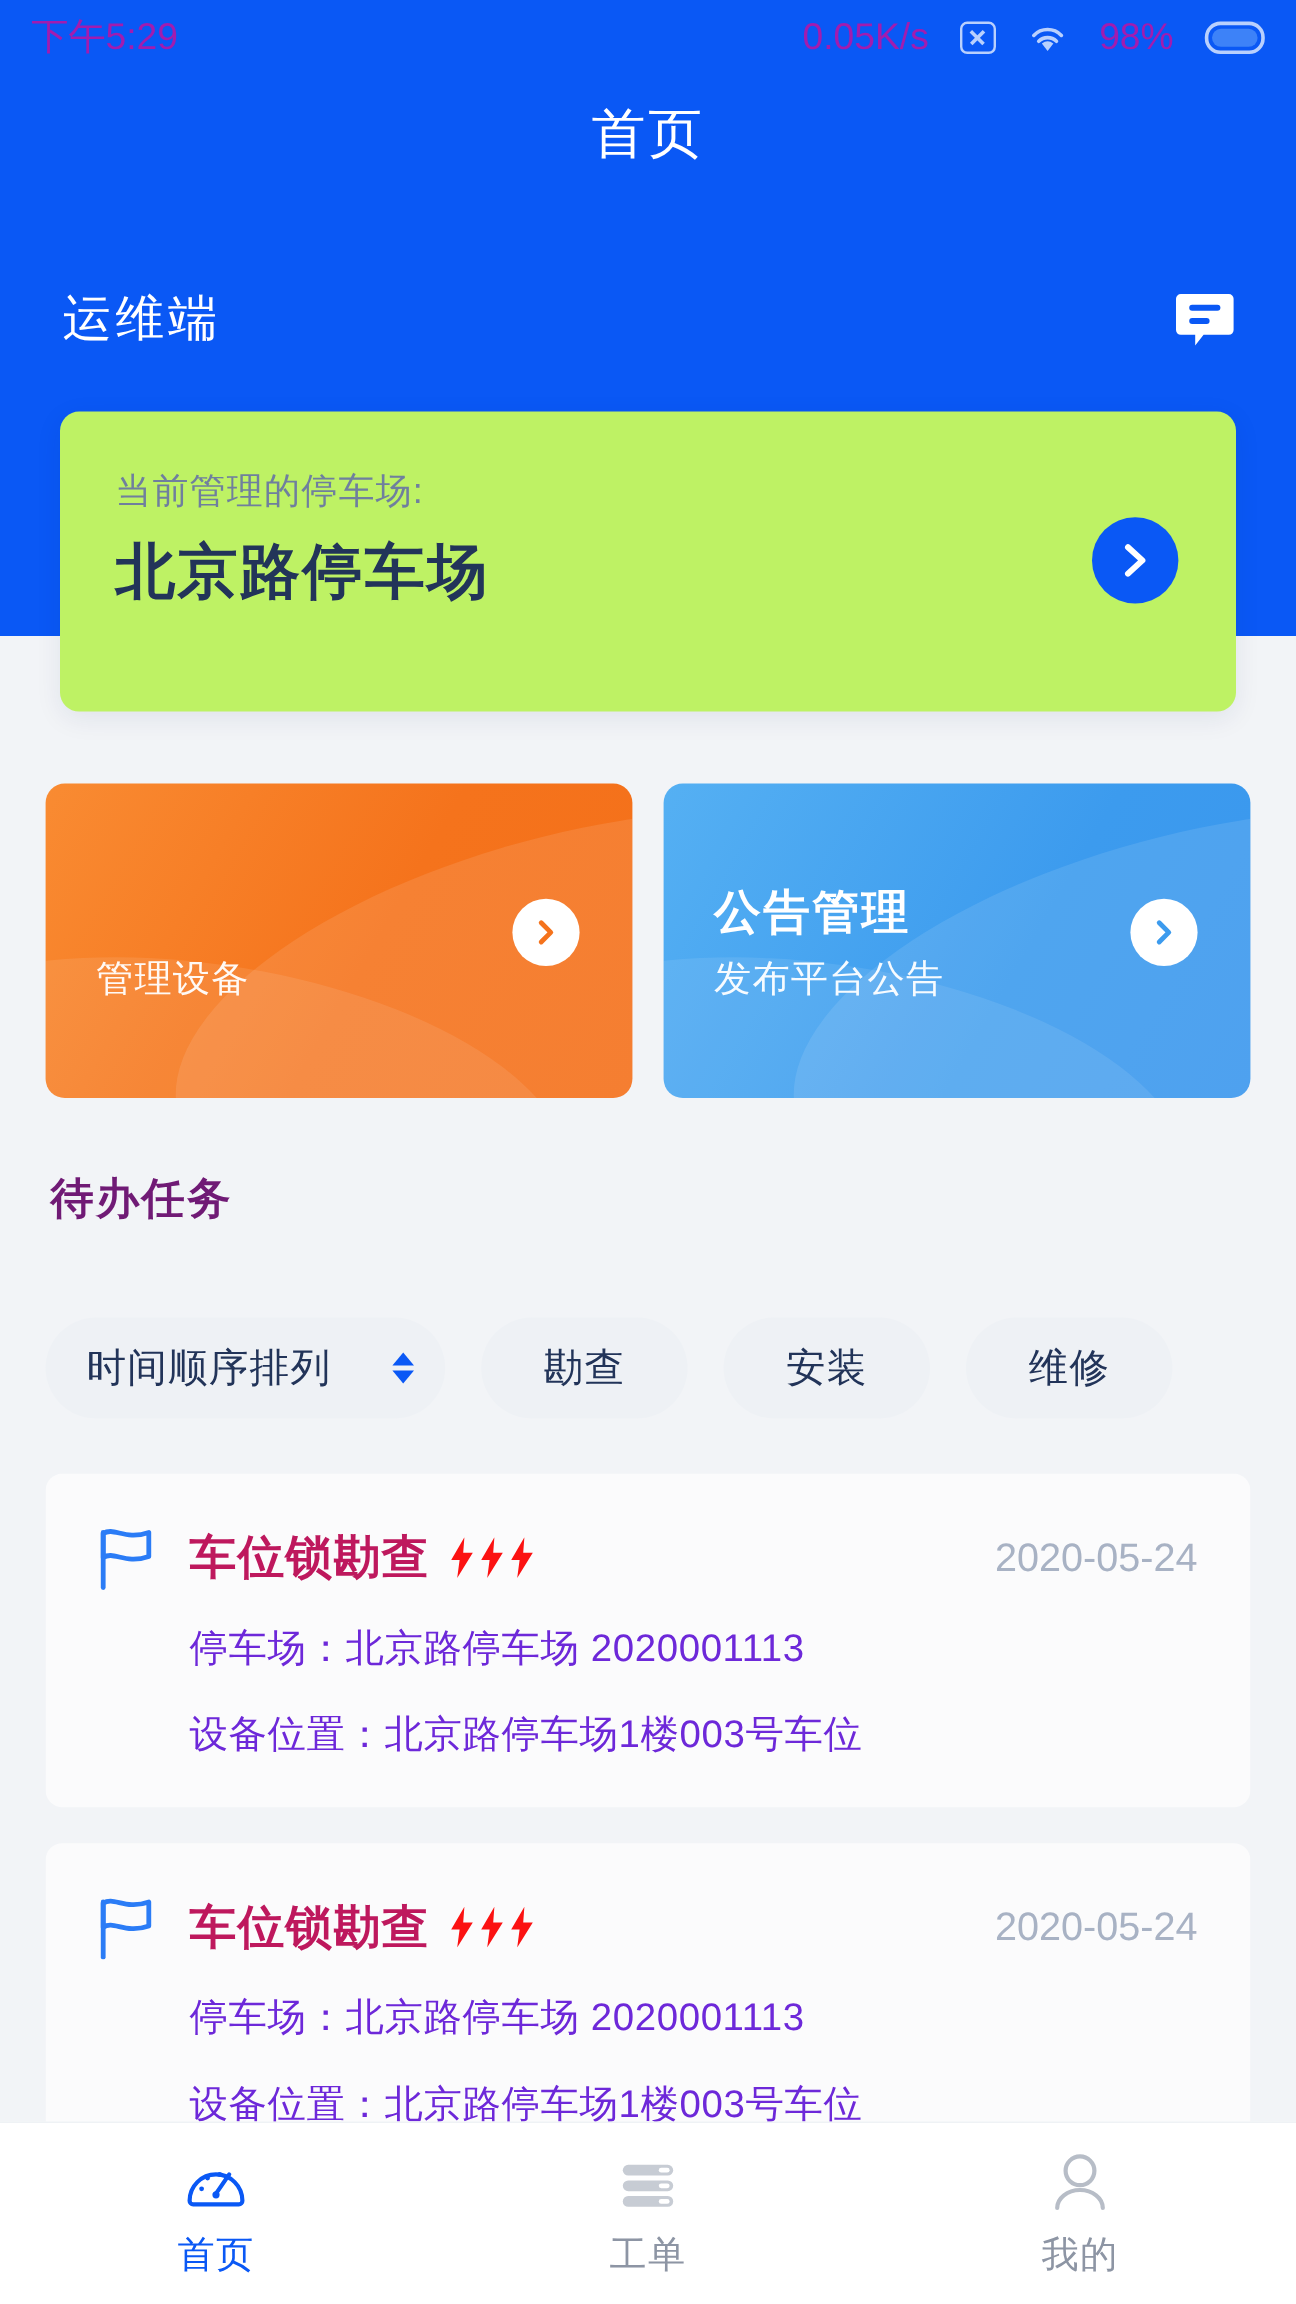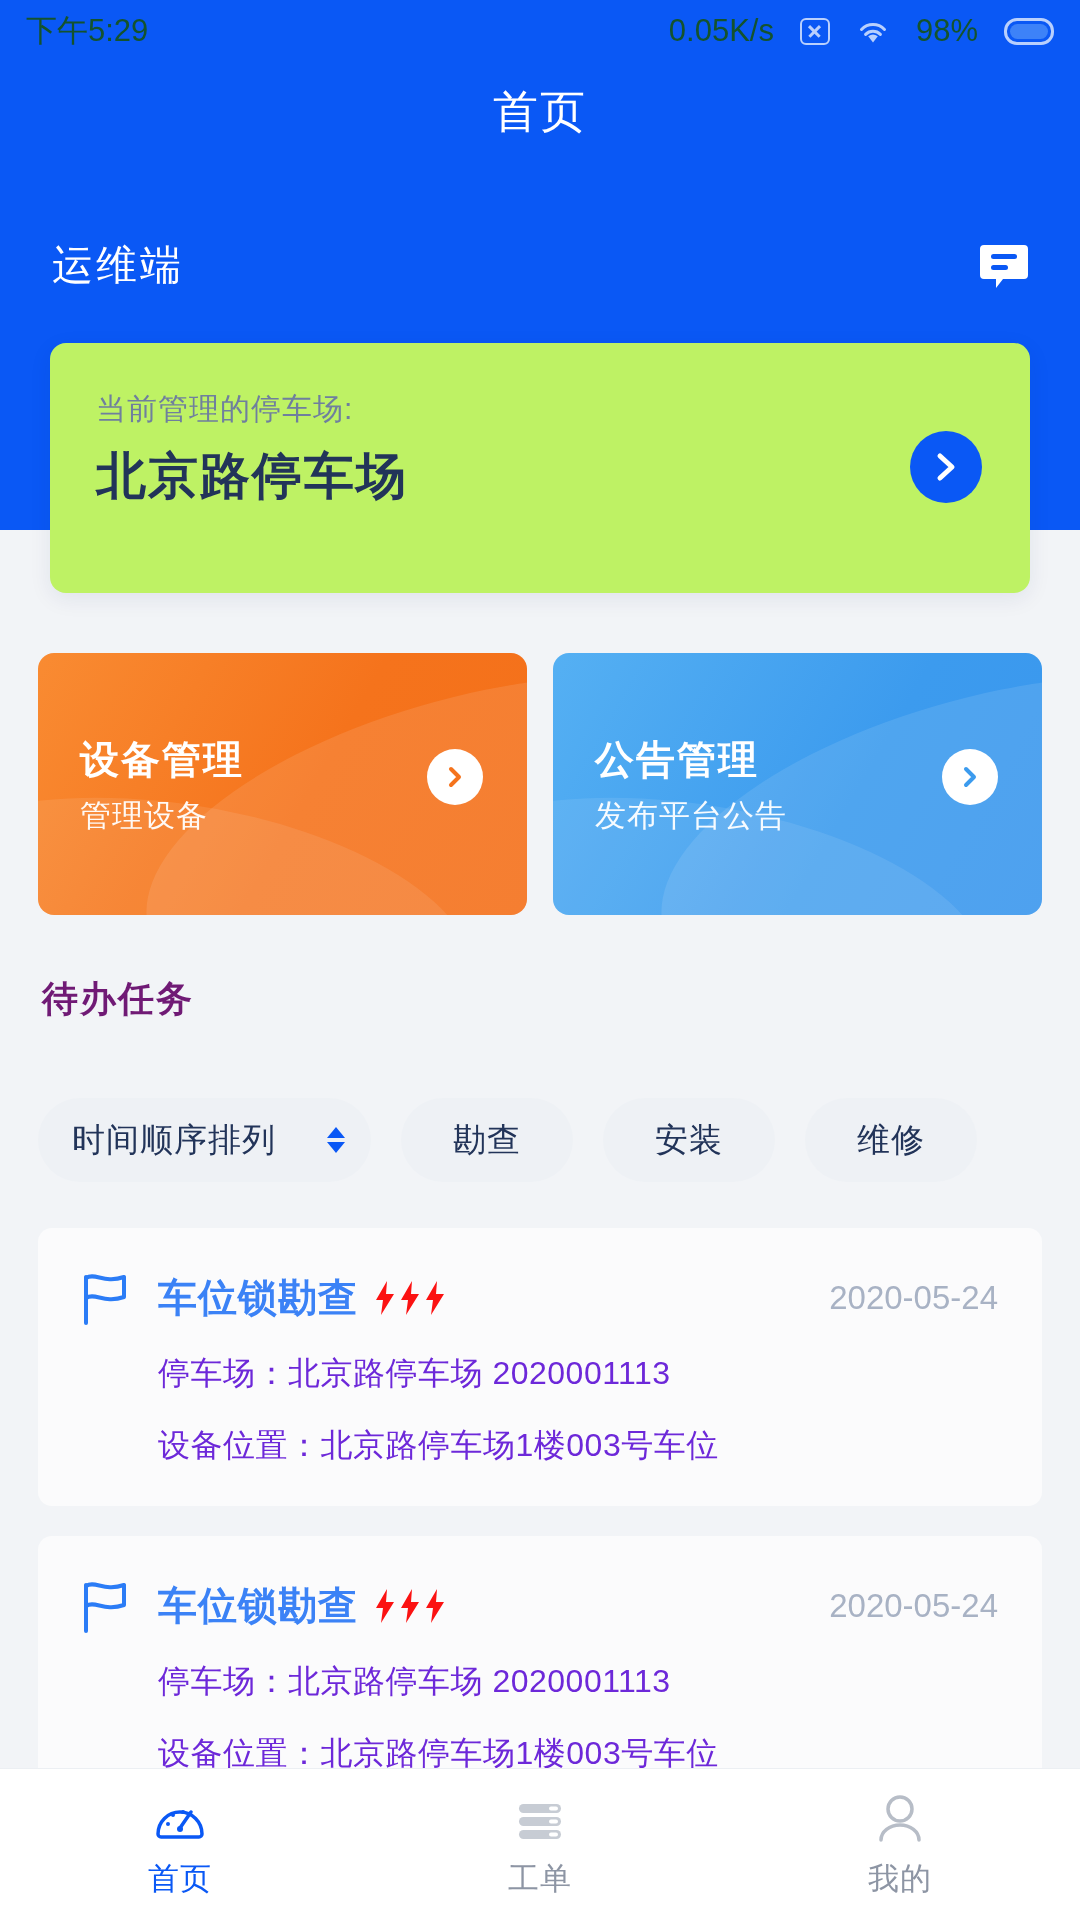--- a/index.html
+++ b/index.html
@@ -26,21 +26,21 @@
 
   
   .statusbar {
     position: absolute;
     top: 0; left: 0;
     width: 1080px; height: 62px;
     display: flex;
     align-items: center;
     justify-content: space-between;
     padding: 0 26px;
-    color: #14532d;
+    color: #a21caf;
     font-size: 31px;
   }
   .status-left { letter-spacing: 0px; }
   .status-right {
     display: flex;
     align-items: center;
     gap: 26px;
   }
   .net-speed { font-size: 31px; }
   .xbox-icon {
@@ -275,21 +275,21 @@
     position: relative;
   }
   .task-head {
     display: flex;
     align-items: center;
     height: 52px;
   }
   .flag-icon { width: 46px; height: 54px; display: block; flex: 0 0 auto; }
   .task-name {
     margin-left: 30px;
-    color: #3b82f6;
+    color: #be185d;
     font-size: 39px;
     font-weight: bold;
     letter-spacing: 1px;
   }
   .bolts {
     margin-left: 16px;
     display: flex;
     gap: 3px;
     align-items: center;
   }
@@ -375,21 +375,20 @@
         <path d="M7 4 L19 15 L7 26" stroke="#ffffff" stroke-width="5" fill="none" stroke-linecap="round" stroke-linejoin="round"></path>
       </svg>
     </div>
   </div>
 
   <div class="feature-row">
 
     <div class="feature-card orange">
       <div class="wave wave-a"></div>
       <div class="wave wave-b"></div>
-      <div class="feature-title">设备管理</div>
       <div class="feature-sub">管理设备</div>
       <div class="feature-arrow">
         <svg class="chev-sm" viewBox="0 0 18 22">
           <path d="M5 3 L13 11 L5 19" stroke="#f5731c" stroke-width="4" fill="none" stroke-linecap="round" stroke-linejoin="round"></path>
         </svg>
       </div>
     </div>
 
     <div class="feature-card blue">
       <div class="wave wave-a"></div>

